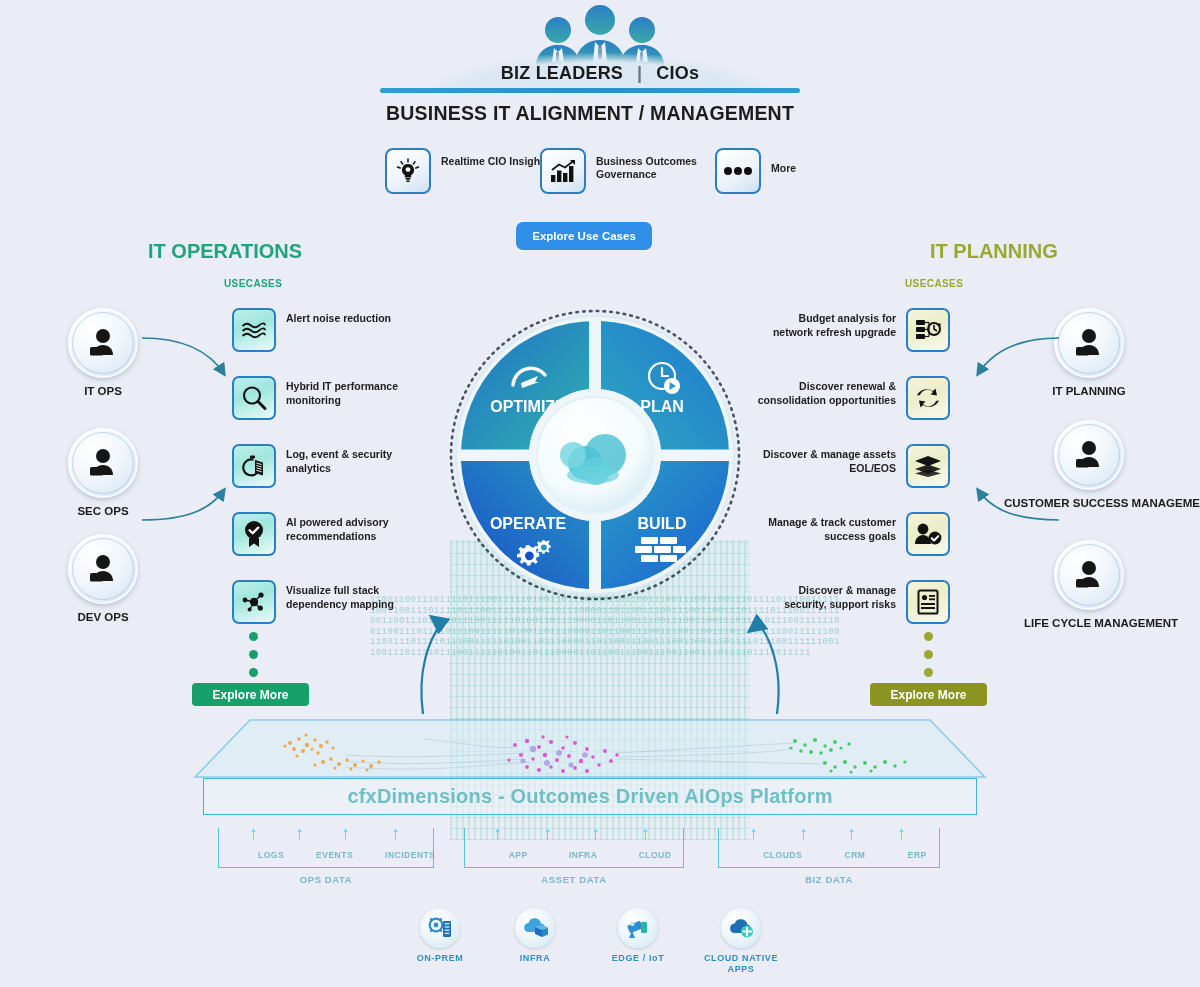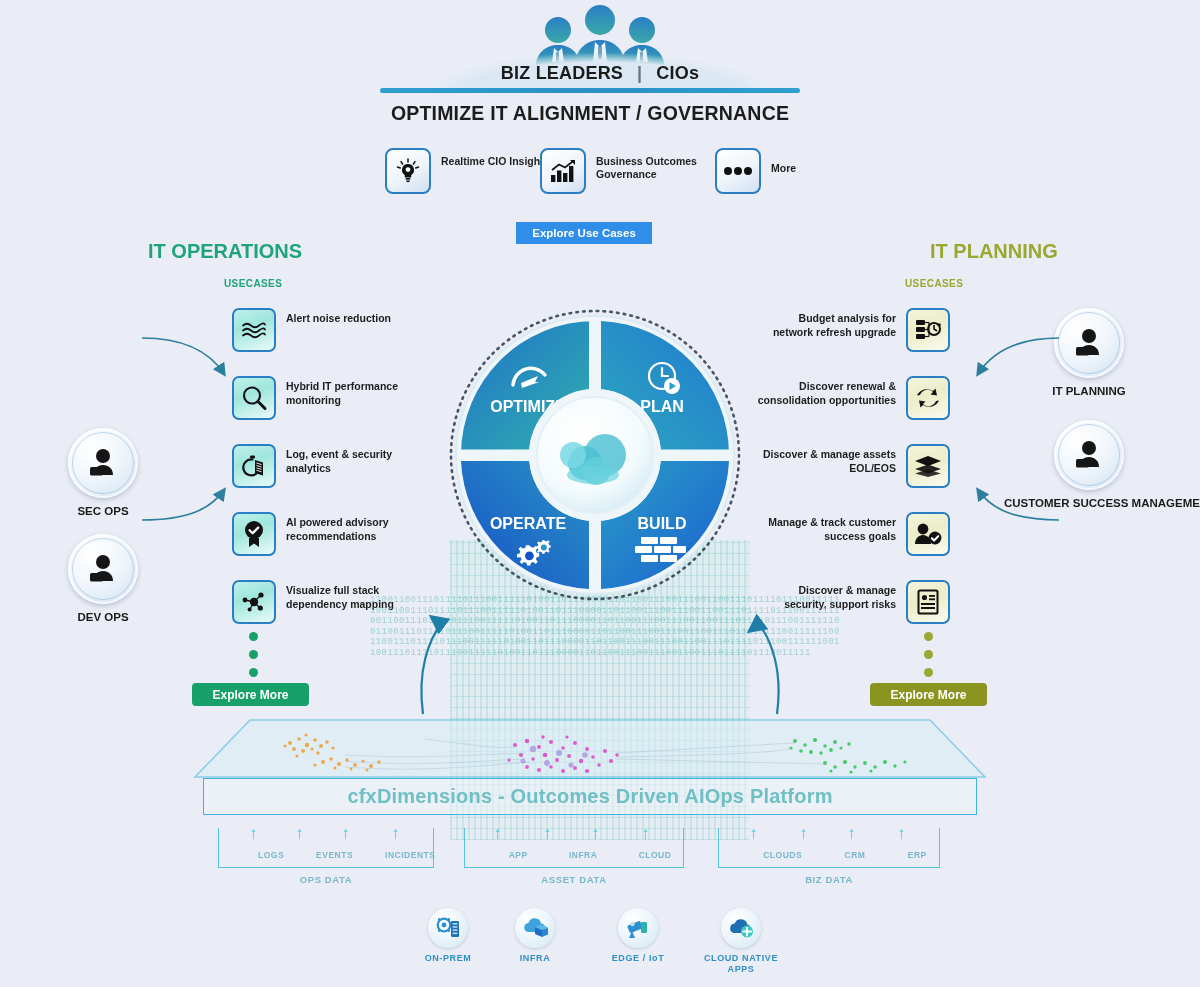--- a/index.html
+++ b/index.html
@@ -47,21 +47,21 @@
   .topcard .tile::after {
     content: ""; position: absolute; left: 9px; top: 9px; width: 56px; height: 56px;
     background: linear-gradient(135deg, rgba(150,160,175,.30), rgba(150,160,175,0) 75%);
     z-index: -1;
   }
   .topcard .lbl {
     position: absolute; left: 56px; top: 7px; width: 120px;
     font-size: 10.5px; font-weight: bold; color: #1f1f1f; line-height: 1.25;
   }
   #btn-use-cases {
-    left: 516px; top: 222px; width: 136px; height: 22px; border-radius: 0;
+    left: 516px; top: 222px; width: 136px; height: 28px; border-radius: 7px;
     background: #2f8fe8; color: #fff; font-size: 11.5px; font-weight: bold;
     display: flex; align-items: center; justify-content: center; cursor: pointer;
     border: none; font-family: "Liberation Sans", sans-serif;
   }
 
   
   #it-operations-title { left: 148px; top: 240px; font-size: 20px; font-weight: bold; color: #1fa37a; }
   #it-operations-usecases { left: 224px; top: 278px; font-size: 10px; font-weight: bold; color: #1fa37a; letter-spacing: .4px; }
   #it-planning-title { left: 930px; top: 240px; font-size: 20px; font-weight: bold; color: #9aa730; }
   #it-planning-usecases { left: 905px; top: 278px; font-size: 10px; font-weight: bold; color: #9aa730; letter-spacing: .4px; }
@@ -224,21 +224,21 @@
   <div class="abs" id="header-dome"></div>
 
   <div class="abs" id="biz-leaders-row">
     <span>BIZ LEADERS</span>
     <span class="sep">|</span>
     <span>CIOs</span>
   </div>
 
   <div class="abs" id="header-rule"></div>
 
-  <div class="abs" id="governance-title">OPTIMIZE IT ALIGNMENT / GOVERNANCE</div>
+  <div class="abs" id="governance-title">BUSINESS IT ALIGNMENT / MANAGEMENT</div>
 
   <div class="abs" id="top-cards">
 
     <div class="topcard" style="left:0">
       <div class="tile">
         <svg width="26" height="26" viewBox="0 0 26 26">
           <g stroke="#111" stroke-width="1.5" stroke-linecap="round" fill="none">
             <line x1="13" y1="1" x2="13" y2="4"></line>
               <line x1="6" y1="3.6" x2="7.6" y2="6"></line>
             <line x1="20" y1="3.6" x2="18.4" y2="6"></line>
@@ -282,20 +282,30 @@
       </div>
       <div class="lbl" style="top:14px">More</div>
     </div>
   </div>
 
   <button class="abs" id="btn-use-cases">Explore Use Cases</button>
 
   <div class="abs" id="it-operations-title">IT OPERATIONS</div>
   <div class="abs" id="it-operations-usecases">USECASES</div>
 
+  <div class="puck" style="left:68px; top:308px">
+    <div class="disc">
+      <svg width="34" height="30" viewBox="0 0 34 30">
+        <circle cx="17" cy="8" r="7" fill="#161616"></circle>
+        <path d="M7 27c0-6.2 4.6-10 10-10s10 3.8 10 10z" fill="#161616"></path>
+        <rect x="4" y="19" width="13" height="8.5" rx="1.6" fill="#161616"></rect>
+      </svg>
+    </div>
+    <div class="plabel">IT OPS</div>
+  </div>
   <div class="puck" style="left:68px; top:428px">
     <div class="disc">
       <svg width="34" height="30" viewBox="0 0 34 30">
         <circle cx="17" cy="8" r="7" fill="#161616"></circle>
         <path d="M7 27c0-6.2 4.6-10 10-10s10 3.8 10 10z" fill="#161616"></path>
         <rect x="4" y="19" width="13" height="8.5" rx="1.6" fill="#161616"></rect>
       </svg>
     </div>
     <div class="plabel">SEC OPS</div>
   </div>
@@ -419,20 +429,30 @@
   </div>
   <div class="puck" style="left:1054px; top:420px">
     <div class="disc">
       <svg width="34" height="30" viewBox="0 0 34 30">
         <circle cx="17" cy="8" r="7" fill="#161616"></circle>
         <path d="M7 27c0-6.2 4.6-10 10-10s10 3.8 10 10z" fill="#161616"></path>
         <rect x="4" y="19" width="13" height="8.5" rx="1.6" fill="#161616"></rect>
       </svg>
     </div>
     <div class="plabel" style="width:170px">CUSTOMER SUCCESS MANAGEMENT</div>
+  </div>
+  <div class="puck" style="left:1054px; top:540px">
+    <div class="disc">
+      <svg width="34" height="30" viewBox="0 0 34 30">
+        <circle cx="17" cy="8" r="7" fill="#161616"></circle>
+        <path d="M7 27c0-6.2 4.6-10 10-10s10 3.8 10 10z" fill="#161616"></path>
+        <rect x="4" y="19" width="13" height="8.5" rx="1.6" fill="#161616"></rect>
+      </svg>
+    </div>
+    <div class="plabel" style="width:130px">LIFE CYCLE MANAGEMENT</div>
   </div>
 
   <svg class="abs" style="left:958px; top:320px" width="105" height="250">
     <defs>
       <marker id="arrR" markerWidth="8" markerHeight="8" refX="6" refY="4" orient="auto">
         <path d="M0,0 L8,4 L0,8 z" fill="#2d7f9e"></path>
       </marker>
     </defs>
     <g fill="none" stroke="#2d7f9e" stroke-width="1.7">
       <path d="M101 18 C58 18, 34 32, 20 54" marker-end="url(#arrR)"></path>
@@ -826,21 +846,21 @@
         <span>CLOUDS</span>
         <span>CRM</span>
         <span>ERP</span>
       </div>
       <div class="gname">BIZ DATA</div>
     </div>
   </div>
 
   <div class="abs" id="sources">
 
-    <div class="src" style="left:16px">
+    <div class="src" style="left:8px">
       <div class="circ">
         <svg width="24" height="22" viewBox="0 0 24 22">
           <circle cx="8" cy="8" r="6.3" fill="none" stroke="#2b8fd0" stroke-width="2.2"></circle>
           <circle cx="8" cy="8" r="2.4" fill="#2b8fd0"></circle>
           <g fill="#2b8fd0">
             <rect x="2" y="1.2" width="2" height="2.4"></rect>
               <rect x="12" y="1.2" width="2" height="2.4"></rect>
             <rect x="2" y="12.4" width="2" height="2.4"></rect>
               <rect x="12" y="12.4" width="2" height="2.4"></rect>
           </g>

